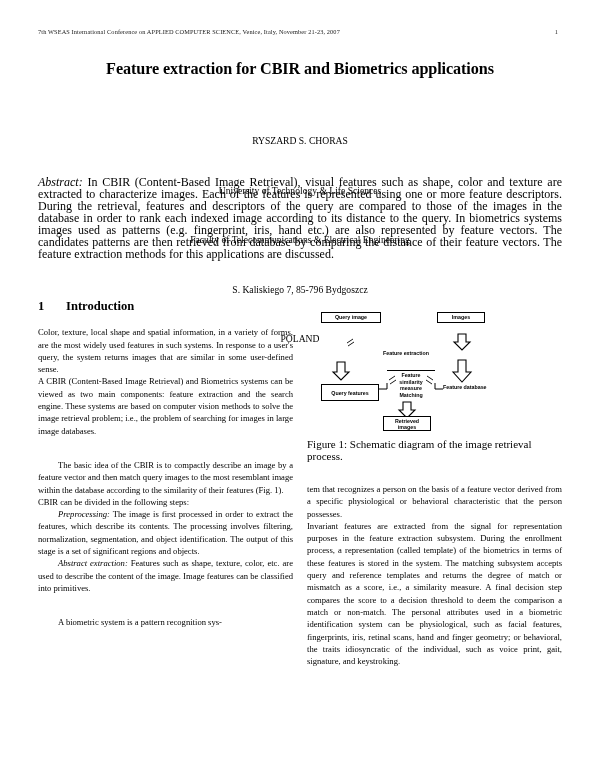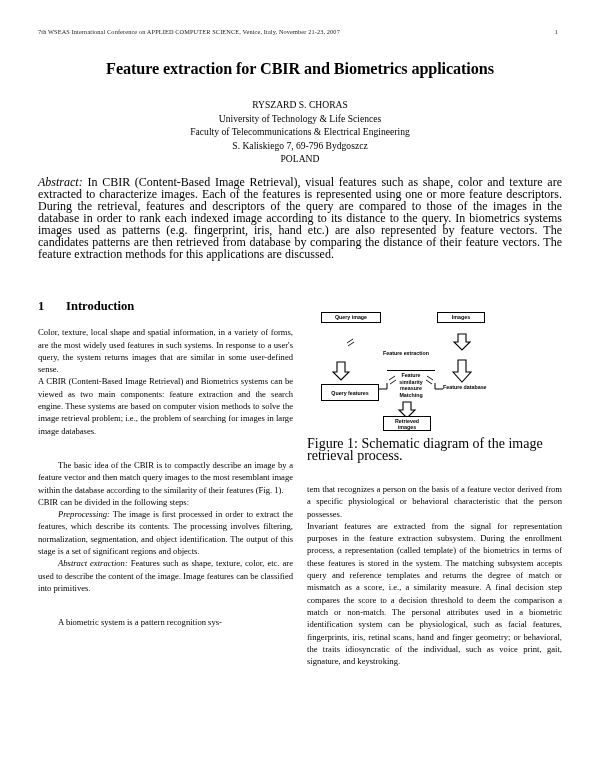--- a/index.html
+++ b/index.html
@@ -58,21 +58,21 @@
   
   .authors {
     position: absolute;
     top: 98px;
     left: 38px;
     right: 38px;
     text-align: center;
     font-size: 9.6px;
     line-height: 13.6px;
   }
-  .authors div { white-space: nowrap; }
+  .authors div { white-space: nowrap; margin-top: 36px; }
 
   
   .abstract {
     position: absolute;
     top: 176px;
     left: 38px;
     width: 524px;
     font-size: 12px;
     line-height: 12px;
     text-align: justify;
@@ -158,21 +158,21 @@
   }
   .fig-label.wrap { white-space: normal; }
   .fig-svg {
     position: absolute;
     left: 0; top: 0;
     width: 235px;
     height: 122px;
   }
   .fig-caption {
     margin: 6px 0 0 0;
-    font-size: 14px;
+    font-size: 11px;
     line-height: 12.3px;
     text-align: left;
     width: 255px;
   }
 </style>
 </head>
 <body>
 
 <div class="page">
 
@@ -180,21 +180,21 @@
     <span class="rh-text">7th WSEAS International Conference on APPLIED COMPUTER SCIENCE, Venice, Italy, November 21-23, 2007</span>
     <span class="rh-page">1</span>
   </div>
 
   <div class="doc-title">Feature extraction for CBIR and Biometrics applications</div>
 
   <div class="authors">
     <div>RYSZARD S. CHORAS</div>
     <div>University of Technology &amp; Life Sciences</div>
     <div>Faculty of Telecommunications &amp; Electrical Engineering</div>
-    <div>S. Kaliskiego 7, 69-796 Bydgoszcz</div>
+    <div>S. Kaliskiego 7, 85-796 Bydgoszcz</div>
     <div>POLAND</div>
   </div>
 
   <div class="abstract">
     <span class="lead">Abstract:</span>
     <span>In CBIR (Content-Based Image Retrieval), visual features such as shape, color and texture are extracted to characterize images. Each of the features is represented using one or more feature descriptors. During the retrieval, features and descriptors of the query are compared to those of the images in the database in order to rank each indexed image according to its distance to the query. In biometrics systems images used as patterns (e.g. fingerprint, iris, hand etc.) are also represented by feature vectors. The candidates patterns are then retrieved from database by comparing the distance of their feature vectors. The feature extraction methods for this applications are discussed.</span>
   </div>
 
 
   <div class="col col-left">

